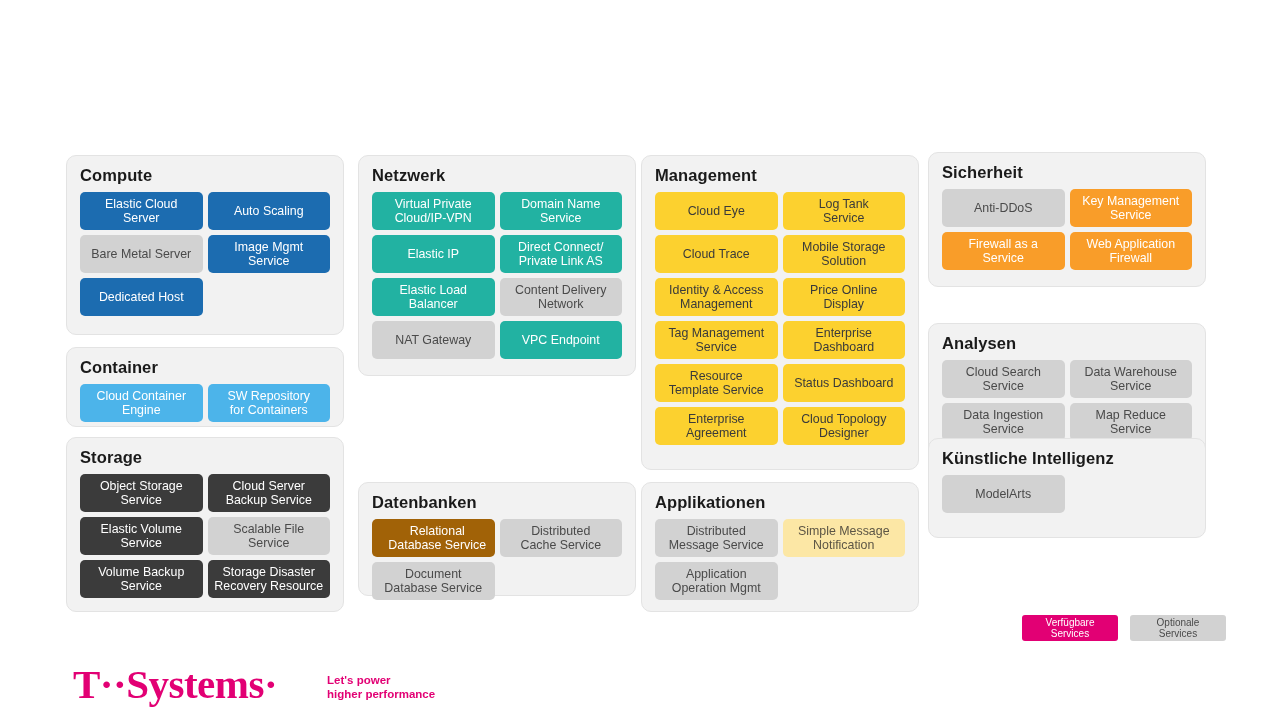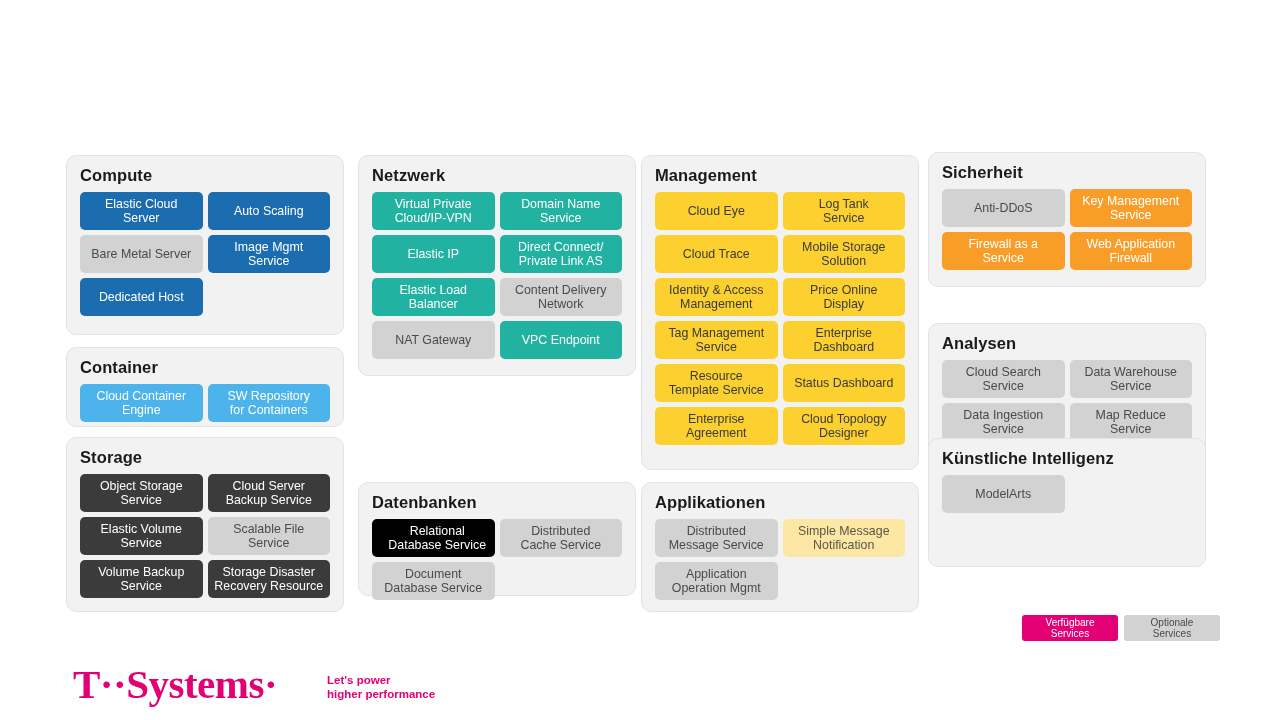--- a/index.html
+++ b/index.html
@@ -50,25 +50,25 @@
     white-space: pre-line;
     flex: 0 0 calc(50% - 2.5px);
   }
   .tile.blue      { background: #1c6cb0; color: #ffffff; }
   .tile.teal      { background: #22b2a2; color: #ffffff; }
   .tile.yellow    { background: #fcd12f; color: #3a3a3a; }
   .tile.orange    { background: #f99d29; color: #ffffff; }
   .tile.grey      { background: #d2d2d2; color: #4a4a4a; }
   .tile.dark      { background: #3b3b3b; color: #ffffff; }
   .tile.ltblue    { background: #4cb4ea; color: #ffffff; }
-  .tile.green     { background: #000000; color: #ffffff; padding-left: 12px; }
+  .tile.green     { background: #a16207; color: #ffffff; padding-left: 12px; }
   .tile.paleyellow{ background: #fce7a5; color: #5c5545; }
 
   
-  #legend { position: absolute; left: 1022px; top: 615px; display: flex; gap: 6px; }
+  #legend { position: absolute; left: 1022px; top: 615px; display: flex; gap: 12px; }
   .legend-chip {
     width: 96px; height: 26px;
     border-radius: 3px;
     display: flex; align-items: center; justify-content: center;
     text-align: center;
     font-size: 10px; line-height: 11.5px;
     white-space: pre-line;
   }
   .legend-chip.magenta { background: #e20074; color: #ffffff; }
   .legend-chip.grey    { background: #d2d2d2; color: #4a4a4a; }
@@ -230,21 +230,21 @@
 Service</div>
         <div class="tile grey">Data Warehouse
 Service</div>
         <div class="tile grey">Data Ingestion
 Service</div>
         <div class="tile grey">Map Reduce
 Service</div>
       </div>
   </section>
 
-  <section class="panel" style="left:928px; top:438px; width:278px; height:129px;">
+  <section class="panel" style="left:928px; top:438px; width:278px; height:100px;">
     <div class="panel-title">Künstliche Intelligenz</div>
     <div class="tiles">
         <div class="tile grey">ModelArts</div>
       </div>
   </section>
 
   <div id="legend">
     <div class="legend-chip magenta">Verfügbare
 Services</div>
     <div class="legend-chip grey">Optionale

